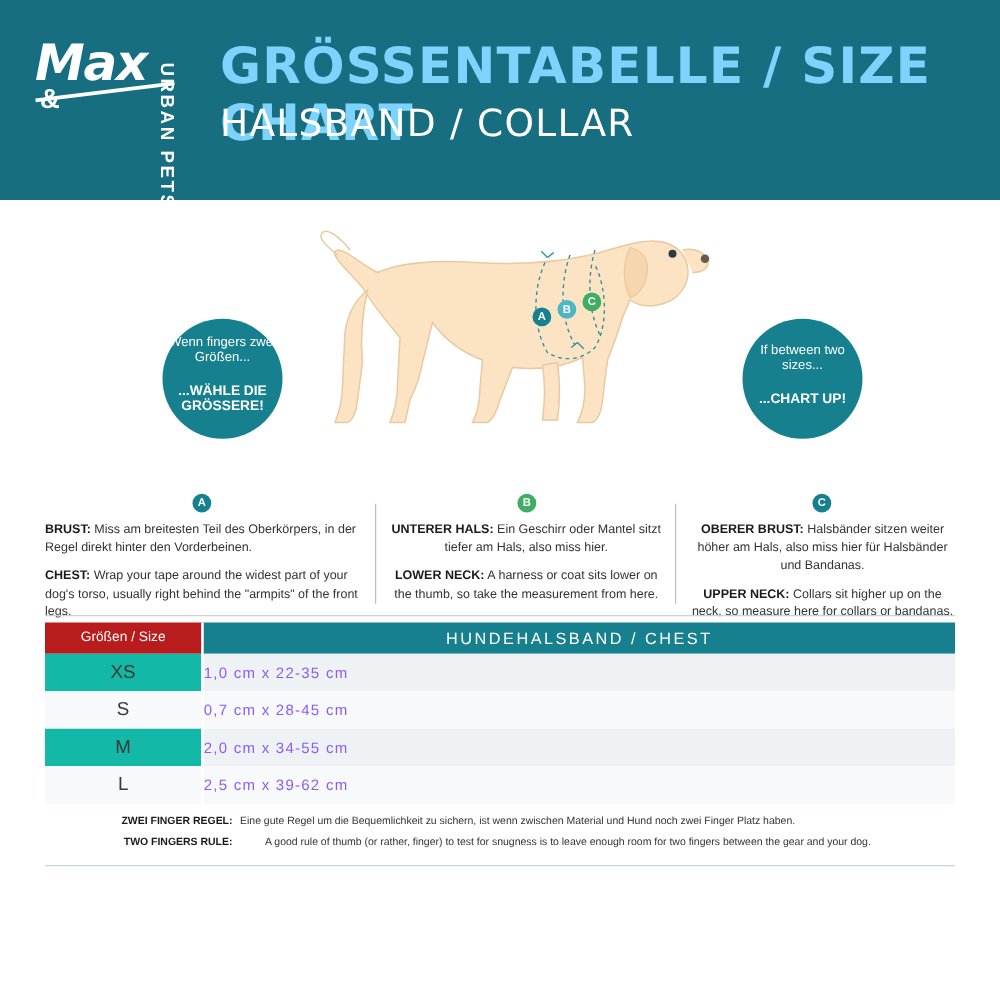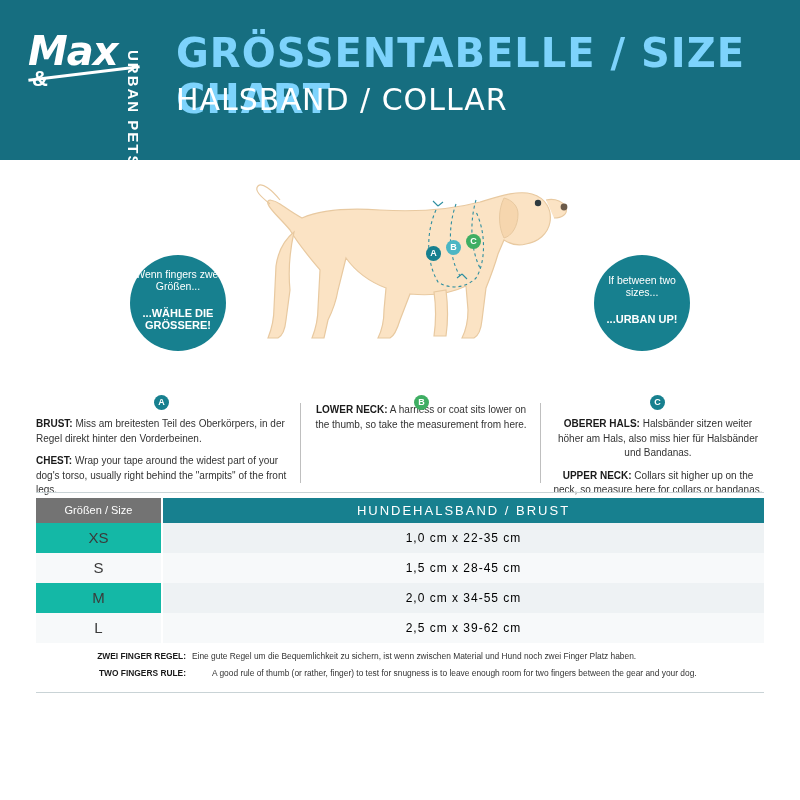--- a/index.html
+++ b/index.html
@@ -85,29 +85,29 @@
     color:#fff;font-size:9px;font-weight:bold;text-align:center;line-height:15px;
   }
   .desc-de,.desc-en{font-size:10px;color:#333333;line-height:1.45;}
   .desc-de b,.desc-en b{color:#1a1a1a;}
   .vline{position:absolute;top:8px;width:1px;background:#bfbfbf;height:80px;}
 
   
   .table{position:absolute;left:36px;top:498px;width:728px;}
   .trow{display:flex;width:728px;}
   .thead .c1{
-    width:125px;background:#737373;color:#ffffff;font-size:11px;
+    width:125px;background:#b91c1c;color:#ffffff;font-size:11px;
     text-align:center;padding:6px 0;
   }
   .thead .c2{
     flex:1;background:#17808f;color:#ffffff;font-size:13px;letter-spacing:2px;
     text-align:center;padding:5px 0;border-left:2px solid #ffffff;
   }
   .tr .c1{width:125px;font-size:15px;color:#3a3a3a;text-align:center;padding:6px 0;}
-  .tr .c2{flex:1;font-size:12px;color:#000000;text-align:center;padding:8px 0;letter-spacing:1px;
+  .tr .c2{flex:1;font-size:12px;color:#8b5cf6;text-align:left;padding:8px 0;letter-spacing:1px;
           border-left:2px solid #ffffff;}
   .tr.odd .c1{background:#14b8a6;}
   .tr.odd .c2{background:#eef2f4;}
   .tr.even .c1{background:#f7f9fa;}
   .tr.even .c2{background:#f7f9fa;}
 
   .ruleblock{position:absolute;left:36px;top:650px;width:728px;}
   .rule-line{display:flex;align-items:flex-start;font-size:8.4px;color:#333333;line-height:1.5;}
   .rule-label{width:150px;text-align:right;font-weight:bold;color:#1a1a1a;padding-right:6px;}
   .rule-text{flex:1;}
@@ -131,21 +131,21 @@
 
   <div class="illus">
 
     <div class="bubble left">
       <div class="b1">Wenn fingers zwei Größen...</div>
       <div class="b2">...WÄHLE DIE GRÖSSERE!</div>
     </div>
 
     <div class="bubble right">
       <div class="b1 en">If  between two  sizes...</div>
-      <div class="b2 en">...URBAN UP!</div>
+      <div class="b2 en">...CHART UP!</div>
     </div>
 
     <div class="dogwrap">
       <svg width="330" height="230" viewBox="0 0 330 230">
 
         <path d="M40,60 C30,48 20,40 18,34 C16,28 24,30 30,34 C36,38 44,44 52,48
                  C70,40 100,38 130,40 C165,42 200,40 230,32
                  C250,26 268,20 282,24 C296,28 302,40 300,52
                  C298,64 288,72 276,74 C268,76 260,74 254,70
                  L248,84 C244,98 240,108 236,118 L232,150
@@ -199,56 +199,60 @@
       <div class="desc-en" style="margin-top:8px;">
         <b>CHEST:</b>
         <span>Wrap your tape around the widest part of your dog's torso, usually right behind the "armpits" of the front legs.</span>
       </div>
     </div>
 
     <div class="vline" style="left:300px;"></div>
 
     <div class="desccol" style="left:310px;width:222px;text-align:center;">
       <div class="dot" style="left:104px;background:#3fae63;">B</div>
+      <div class="desc-de" style="margin-top:22px;">
+        <b>UNTERER HALS:</b>
+        <span>Ein Geschirr oder Mantel sitzt tiefer am Hals, also miss hier.</span>
+      </div>
       <div class="desc-en" style="margin-top:8px;">
         <b>LOWER NECK:</b>
         <span>A harness or coat sits lower on the thumb, so take the measurement from here.</span>
       </div>
     </div>
 
     <div class="vline" style="left:540px;"></div>
 
     <div class="desccol" style="left:550px;width:216px;text-align:center;">
       <div class="dot" style="left:100px;background:#17808f;">C</div>
       <div class="desc-de" style="margin-top:22px;">
-        <b>OBERER HALS:</b>
+        <b>OBERER BRUST:</b>
         <span>Halsbänder sitzen weiter höher am Hals, also miss hier für Halsbänder und Bandanas.</span>
       </div>
       <div class="desc-en" style="margin-top:8px;">
         <b>UPPER NECK:</b>
         <span>Collars sit higher up on the neck, so measure here for collars or bandanas.</span>
       </div>
     </div>
   </div>
 
   <div class="hr" style="top:492px;"></div>
 
   <div class="table">
     <div class="trow thead">
       <div class="c1">Größen / Size</div>
-      <div class="c2">HUNDEHALSBAND / BRUST</div>
+      <div class="c2">HUNDEHALSBAND / CHEST</div>
     </div>
 
     <div class="trow tr odd">
       <div class="c1">XS</div>
       <div class="c2">1,0  cm  x  22-35  cm</div>
     </div>
     <div class="trow tr even">
       <div class="c1">S</div>
-      <div class="c2">1,5  cm  x  28-45  cm</div>
+      <div class="c2">0,7  cm  x  28-45  cm</div>
     </div>
     <div class="trow tr odd">
       <div class="c1">M</div>
       <div class="c2">2,0  cm  x  34-55  cm</div>
     </div>
     <div class="trow tr even">
       <div class="c1">L</div>
       <div class="c2">2,5  cm  x  39-62  cm</div>
     </div>
   </div>

